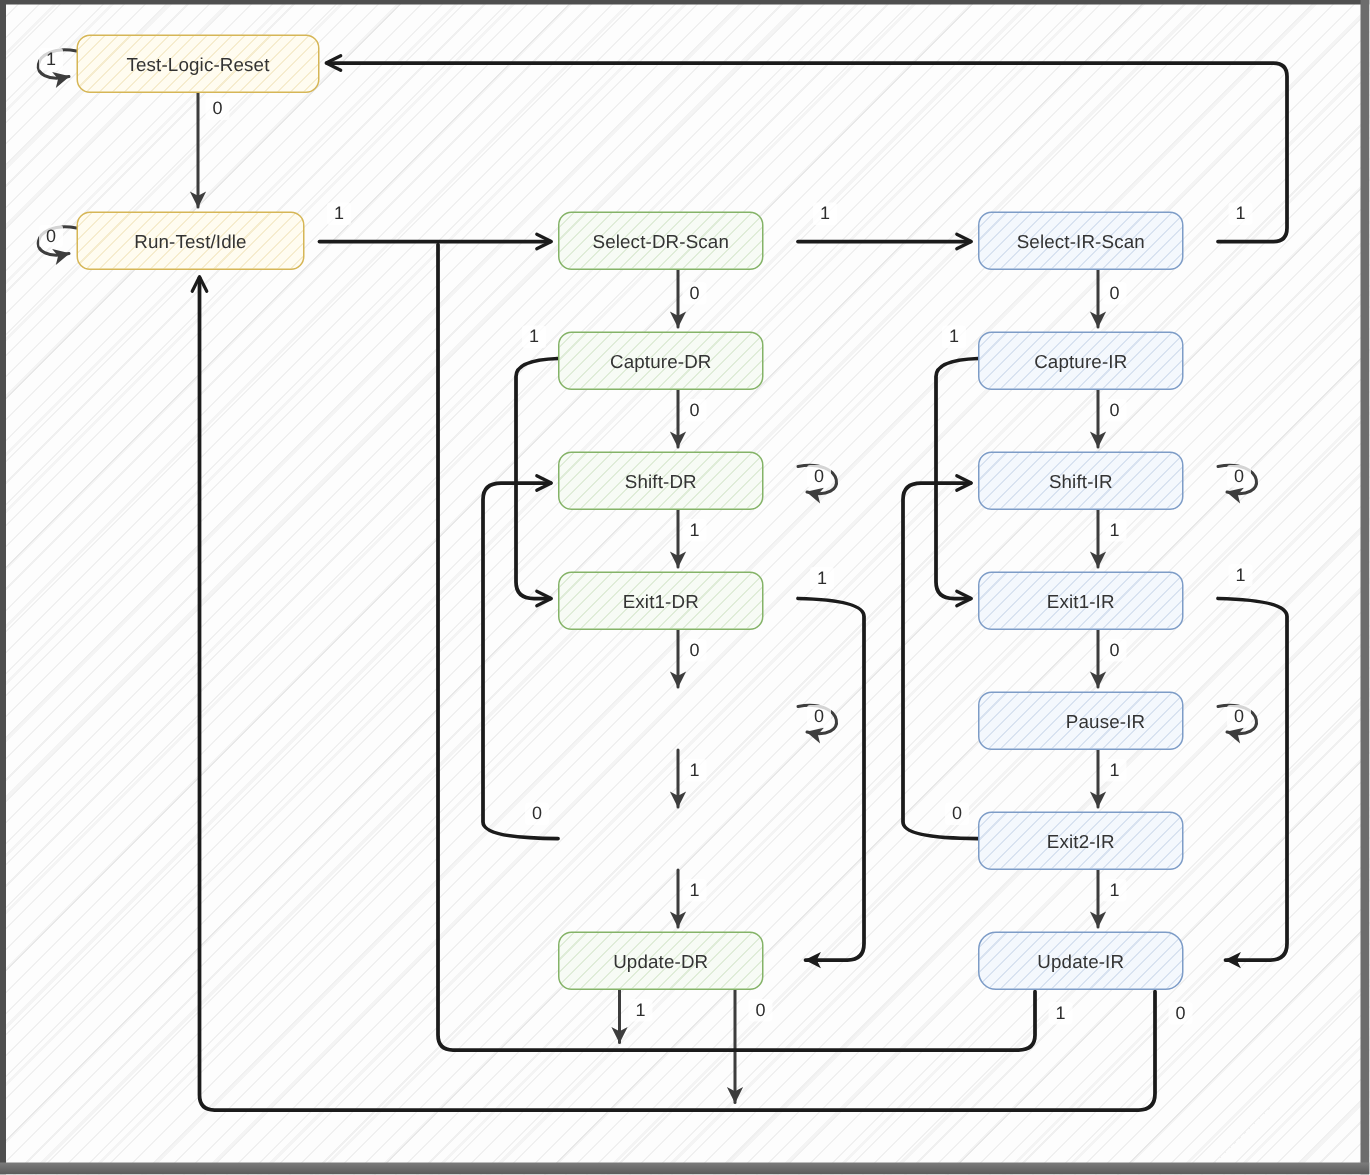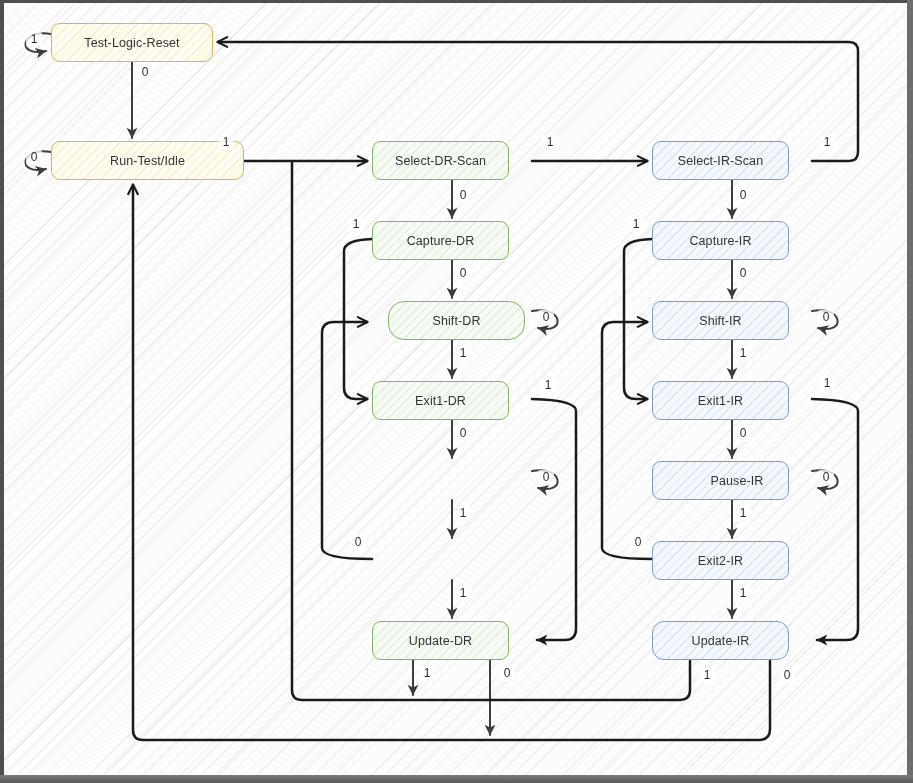--- a/index.html
+++ b/index.html
@@ -114,36 +114,36 @@
       <path d="M 812 399 Q 858 400 858 411 V 629 Q 858 640 847 640 H 817" marker-end="url(#mcd)"></path>
 
       <path d="M 690 661 V 690 Q 690 700 679 700 H 302 Q 292 700 292 690 V 163"></path>
       <path d="M 770 661 V 729 Q 770 740 759 740 H 143 Q 133 740 133 730 V 185" marker-end="url(#mo)"></path>
     </g>
   </svg>
 
   <div class="node yellow" style="left:51px;  top:23px;  width:162px;">
       <span>Test-Logic-Reset</span>
     </div>
-  <div class="node yellow" style="left:51px;  top:141px; width:193px;">
+  <div class="node yellow" style="left:51px;  top:141px; width:152px;">
       <span>Run-Test/Idle</span>
     </div>
   <div class="node green" style="left:372px; top:141px;">
       <span>Select-DR-Scan</span>
     </div>
   <div class="node blue" style="left:652px; top:141px;">
       <span>Select-IR-Scan</span>
     </div>
   <div class="node green" style="left:372px; top:221px;">
       <span>Capture-DR</span>
     </div>
   <div class="node blue" style="left:652px; top:221px;">
       <span>Capture-IR</span>
     </div>
-  <div class="node green" style="left:388px; top:301px;border-radius:16px;">
+  <div class="node green" style="left:372px; top:301px;">
       <span>Shift-DR</span>
     </div>
   <div class="node blue" style="left:652px; top:301px;">
       <span>Shift-IR</span>
     </div>
   <div class="node green" style="left:372px; top:381px;">
       <span>Exit1-DR</span>
     </div>
   <div class="node blue" style="left:652px; top:381px;">
       <span>Exit1-IR</span>

